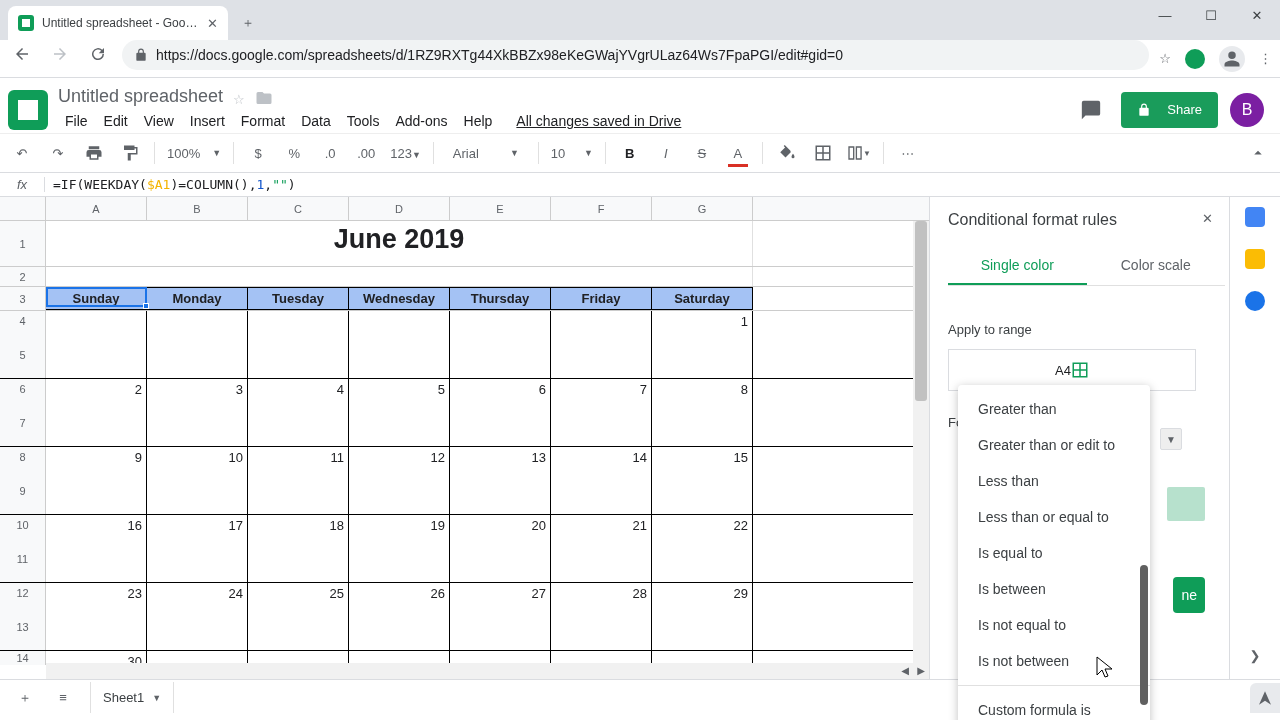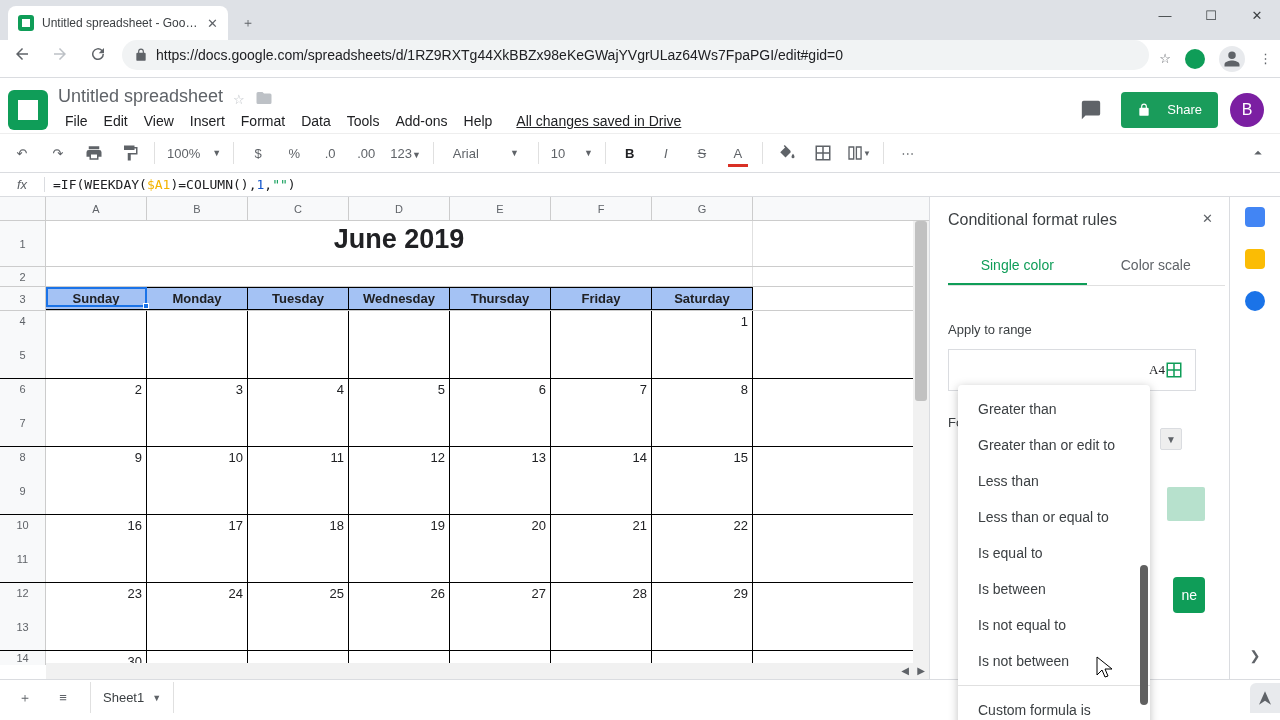--- a/index.html
+++ b/index.html
@@ -97,21 +97,21 @@
   .sel-handle { position:absolute; width:6px; height:6px; background:#1a73e8; border:1px solid #fff; }
 
   
   .sidepanel { width:300px; padding:14px 4px 0 18px; position:relative; border-right:1px solid #dadce0; }
   .sp-title { font-size:16px; color:#3c4043; }
   .sp-close { position:absolute; right:16px; top:14px; color:#5f6368; }
   .sp-tabs { display:flex; margin-top:18px; border-bottom:1px solid #e0e0e0; }
   .sp-tab { flex:1; text-align:center; padding:10px 0; font-size:14px; color:#5f6368; }
   .sp-tab.active { color:#0f9d58; font-weight:500; border-bottom:2px solid #0f9d58; }
   .sp-label { margin-top:36px; font-size:13px; color:#3c4043; }
-  .range-box { margin-top:12px; border:1px solid #dadce0; height:42px; display:flex; align-items:center; padding:0 12px; justify-content:flex-end; width:248px;font-family:Liberation Serif, serif; }
+  .range-box { margin-top:12px; border:1px solid #dadce0; height:42px; display:flex; align-items:center; padding:0 12px; justify-content:center; width:248px; }
   .range-grid-ic { width:18px; height:18px; }
   .sp-label2 { margin-top:24px; font-size:13px; color:#3c4043; }
   .previewbox { width:38px; height:34px; background:#b7e1cd; position:absolute; right:24px; top:290px; border-radius:2px; }
   .donechip { position:absolute; right:24px; top:380px; background:#0f9d58; color:#fff; padding:10px 8px; border-radius:4px; font-size:14px;text-align:center; }
 
   .dropdown { position:absolute; left:958px; top:385px; width:192px; background:#fff; box-shadow:0 2px 10px rgba(0,0,0,0.25); border-radius:4px; padding:6px 0; z-index:50; }
   .dd-item { padding:10px 20px; font-size:14px; color:#3c4043; }
   .dd-sep { height:1px; background:#e0e0e0; margin:6px 0; }
   .dd-scroll { position:absolute; right:2px; top:180px; width:8px; height:140px; background:#606060; border-radius:4px; }
   .dd-chevron { position:absolute; left:1160px; top:428px; width:22px; height:22px; background:#eee; border:1px solid #dadce0; display:flex; align-items:center; justify-content:center; color:#5f6368; font-size:10px; z-index:49; border-radius:2px;}

